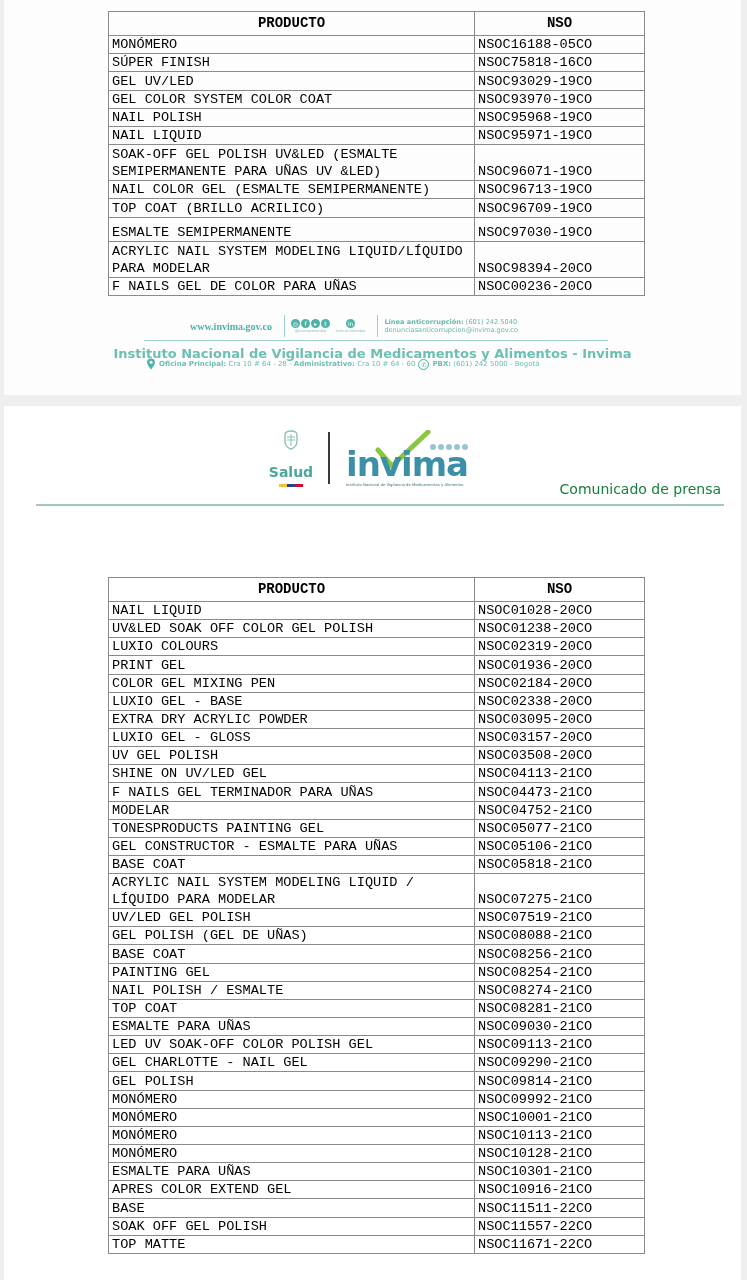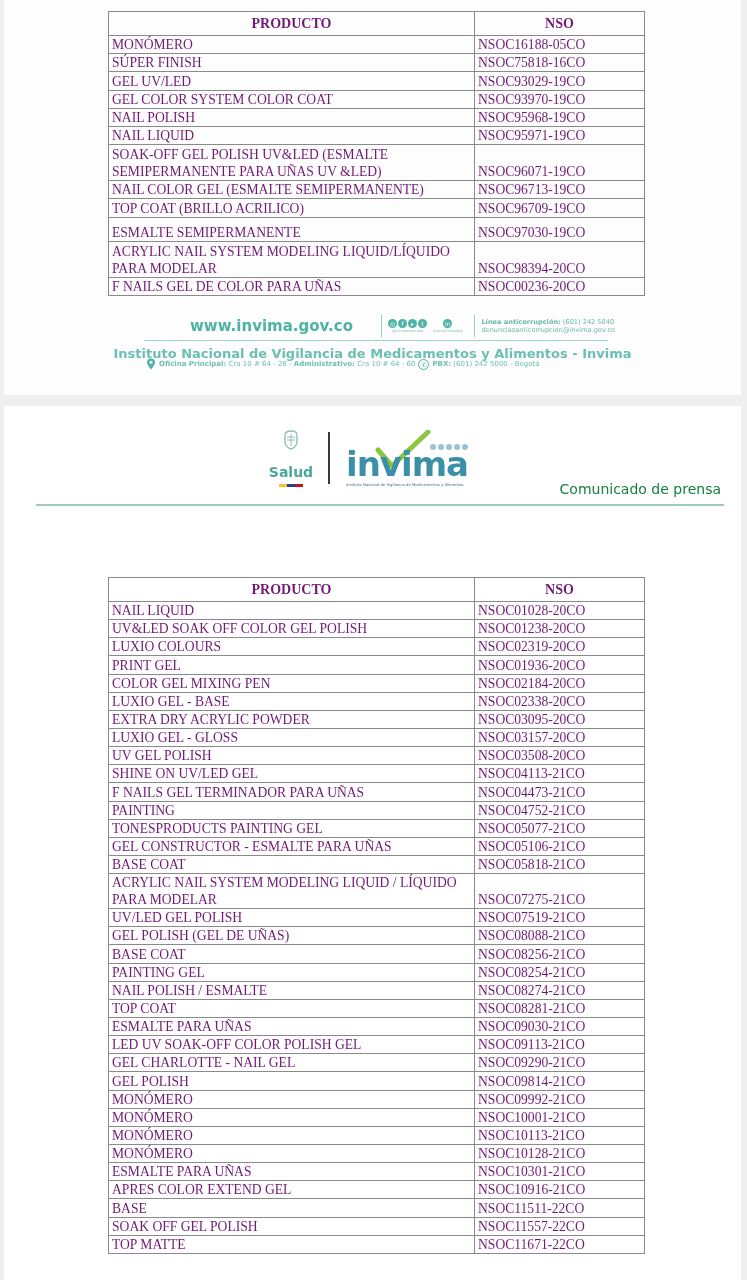--- a/index.html
+++ b/index.html
@@ -6,22 +6,22 @@
     html, body { width: 747px; height: 1280px; overflow: hidden; }
     body { background: #efefef; font-family: "DejaVu Sans", sans-serif; position: relative; }
 
     .page { position: absolute; background: #fdfdfd; }
     .page1 { left: 4px; top: 0; width: 737px; height: 395px; }
     .page2 { left: 4px; top: 406px; width: 737px; height: 874px; background: #ffffff; }
 
     table.nso-table {
       position: absolute;
       border-collapse: collapse;
-      font-family: Liberation Serif, serif;
-      color: #701a75;
+      font-family: Liberation Mono, monospace;
+      color: #000000;
       table-layout: fixed;
     }
     .page1 table.nso-table { left: 104px; top: 11px; width: 536px; }
     .page2 table.nso-table { left: 104px; top: 171px; width: 536px; }
 
     table.nso-table col.c1 { width: 366px; }
     table.nso-table col.c2 { width: 170px; }
 
     table.nso-table th, table.nso-table td {
       border: 1px solid #8a8a8a;
@@ -40,21 +40,21 @@
       font-size: 14px;
     }
     table.nso-table td { height: 18.2px; }
     table.nso-table td.multi { white-space: normal; height: 36px; line-height: 17px; }
     table.nso-table tr.tall td { height: 24px; }
     .page2 table.nso-table td { height: 18.15px; }
 
     
     .footer { position: absolute; left: 0; top: 308px; width: 737px; height: 70px; }
     .footer-top { position: absolute; left: 186px; top: 5px; height: 26px; display: flex; align-items: center; }
-    .web-link { font-size: 15px; font-weight: bold; color: #4db3a6; margin-right: 22px; }
+    .web-link { font-size: 10px; font-weight: bold; color: #4db3a6; margin-right: 6px; font-family: Liberation Serif, serif; }
     .vsep { width: 1px; height: 22px; background: #9ad0c8; margin: 0 6px; }
     .social { display: flex; flex-direction: column; align-items: center; margin-right: 6px; }
     .social-row { display: flex; gap: 1px; }
     .soc-dot { width: 9px; height: 9px; border-radius: 50%; background: #4db3a6; color: #fff; font-size: 6px; line-height: 9px; text-align: center; }
     .soc-label { font-size: 3.5px; color: #7dbfb6; margin-top: 1px; }
     .contact { font-size: 6.6px; color: #6ab8ad; line-height: 8px; }
     .contact b { font-weight: bold; }
     .footer-line { position: absolute; left: 140px; top: 32px; width: 464px; height: 1px; background: #9fd4cc; }
     .footer-inst { position: absolute; left: 0; width: 737px; top: 38px; text-align: center; font-size: 13px; font-weight: bold; color: #6bbfb3; }
     .footer-addr { position: absolute; left: 142px; top: 50px; font-size: 7px; color: #6bbfb3; display: flex; align-items: center; white-space: nowrap; }
@@ -266,21 +266,21 @@
         </tr>
         <tr>
           <td>SHINE ON UV/LED GEL</td>
           <td>NSOC04113-21CO</td>
         </tr>
         <tr>
           <td>F NAILS GEL TERMINADOR PARA UÑAS</td>
           <td>NSOC04473-21CO</td>
         </tr>
         <tr>
-          <td>PAINTING</td>
+          <td>MODELAR</td>
           <td>NSOC04752-21CO</td>
         </tr>
         <tr>
           <td>TONESPRODUCTS PAINTING GEL</td>
           <td>NSOC05077-21CO</td>
         </tr>
         <tr>
           <td>GEL CONSTRUCTOR - ESMALTE PARA UÑAS</td>
           <td>NSOC05106-21CO</td>
         </tr>

